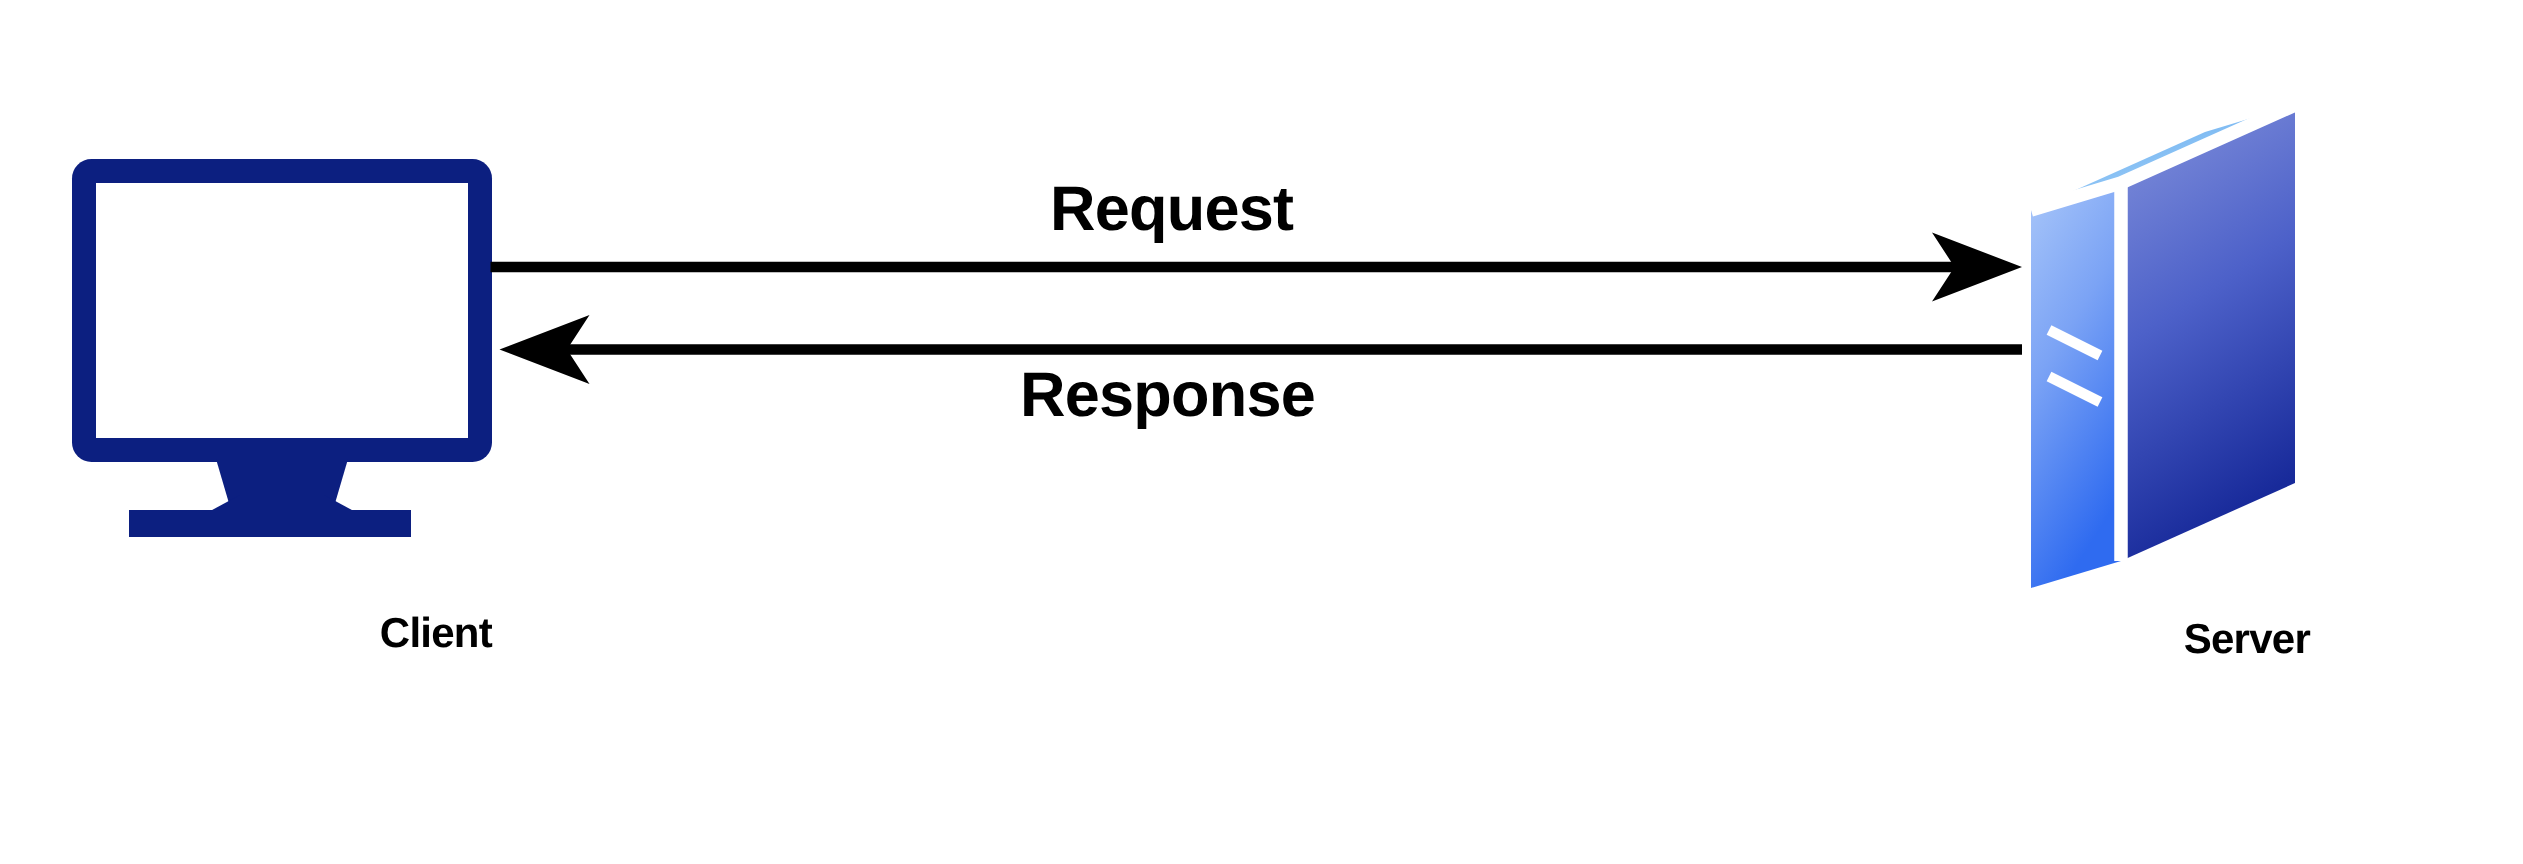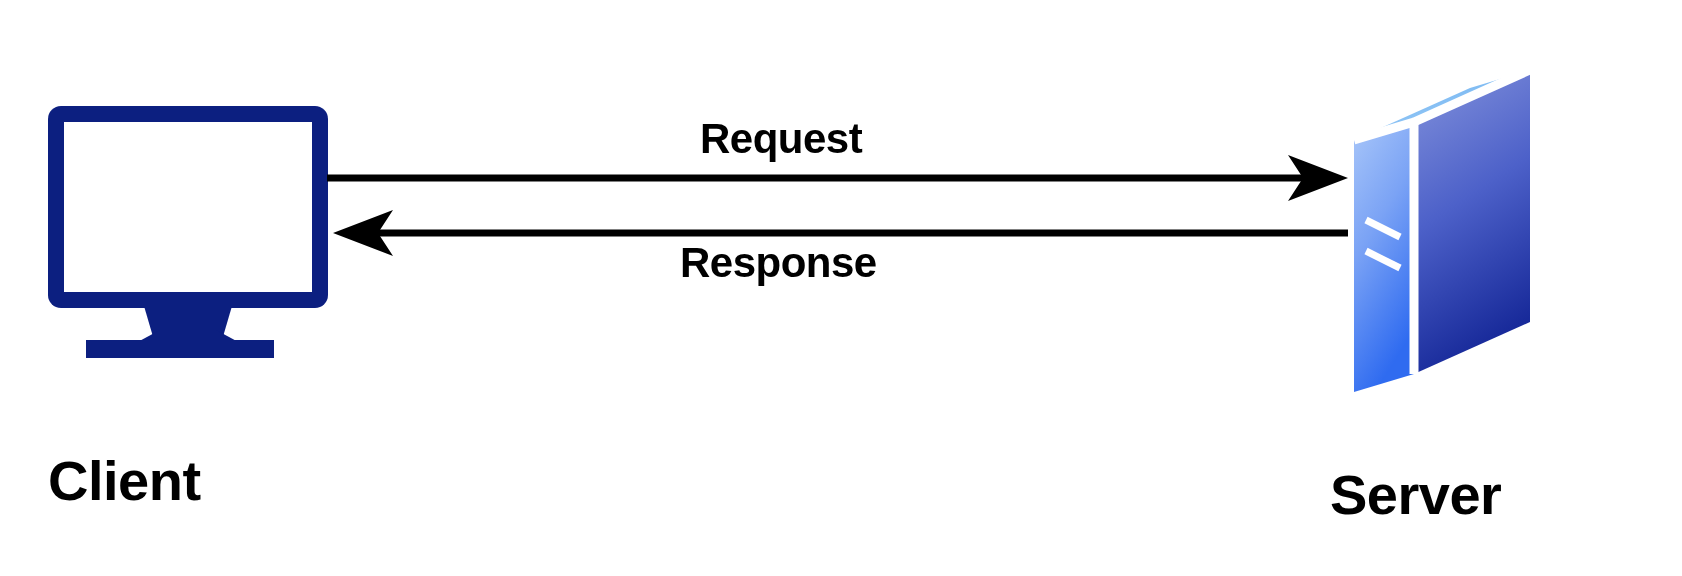--- a/index.html
+++ b/index.html
@@ -118,34 +118,33 @@
     left: 680px;
     top: 242px;
     font-size: 42px;
     line-height: 1;
   }
   .node-label {
     position: absolute;
     font-weight: bold;
     color: #000000;
     white-space: nowrap;
-    text-align: left;
+    text-align: right;
     letter-spacing: -0.5px;
-    font-size: 56px;
+    font-size: 28px;
     line-height: 1;
-    margin-top: 45px;
   }
   .label-client {
     left: 48px;
     top: 408px;
     width: 280px;
   }
   .label-server {
     left: 1330px;
-    top: 422px;
+    top: 412px;
     width: 210px;
   }
 </style>
 </head>
 <body>
 
 <div id="canvas">
 
   <div class="client-node">
     <div class="monitor-frame">

